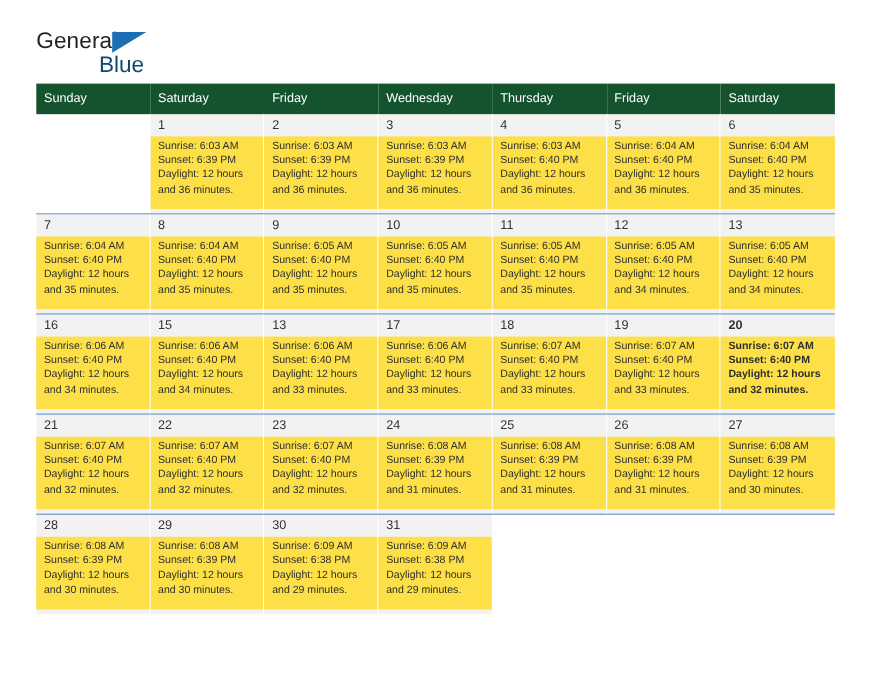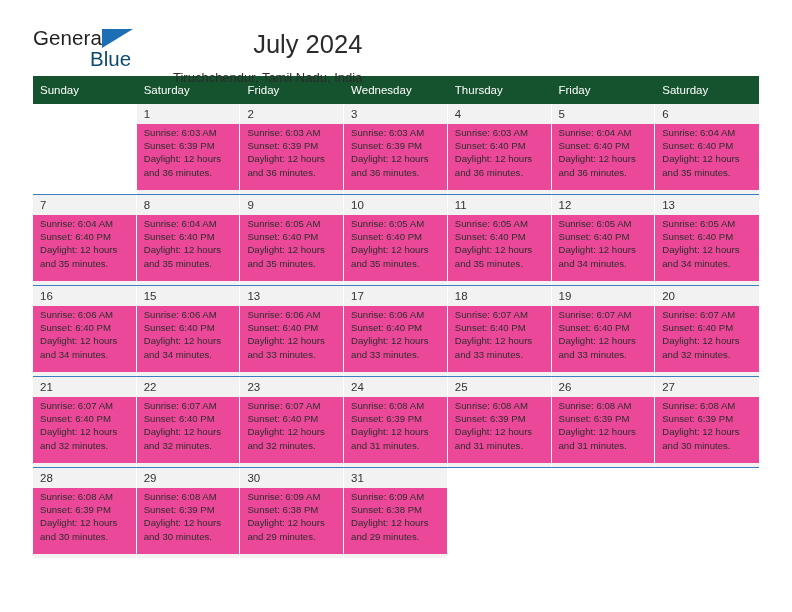--- a/index.html
+++ b/index.html
@@ -114,21 +114,21 @@
   .row-shaded .cell {
     background: #f2f2f2;
   }
   .daynum {
     font-size: 11.5px;
     color: #333333;
     line-height: 1.35;
     height: 17px;
   }
   .cell-body {
-    background: #ec4899;
+    background: #fde047;
     margin: 0 -6px 0 -7px;
     padding: 2px 6px 4px 7px;
     min-height: 66px;
     box-sizing: border-box;
   }
   .info-line {
     font-size: 9.6px;
     color: #2e2e2e;
     line-height: 13.2px;
     white-space: nowrap;
@@ -147,24 +147,20 @@
 </head>
 <body>
 
 <div class="page">
 
   <div class="header">
     <div class="brand">
       <span class="brand-general">General</span>
       <span class="brand-triangle"></span>
       <span class="brand-blue">Blue</span>
-    </div>
-    <div class="title-block">
-      <h1 class="cal-title">July 2024</h1>
-      <div class="cal-subtitle">Tiruchchendur, Tamil Nadu, India</div>
     </div>
   </div>
 
   <table class="calendar">
     <thead>
       <tr>
         <th>Sunday</th>
         <th>Saturday</th>
         <th>Friday</th>
         <th>Wednesday</th>
@@ -391,21 +387,21 @@
               <div class="daynum">19</div>
               <div class="cell-body">
                 <div class="info-line">Sunrise: 6:07 AM</div>
                 <div class="info-line">Sunset: 6:40 PM</div>
                 <div class="info-line">Daylight: 12 hours</div>
                 <div class="info-line">and 33 minutes.</div>
               </div>
             </div>
           </td>
           <td>
-            <div class="cell" style="border-right: none;">
+            <div class="cell" style="border-right: none; font-weight: bold;">
               <div class="daynum">20</div>
               <div class="cell-body">
                 <div class="info-line">Sunrise: 6:07 AM</div>
                 <div class="info-line">Sunset: 6:40 PM</div>
                 <div class="info-line">Daylight: 12 hours</div>
                 <div class="info-line">and 32 minutes.</div>
               </div>
             </div>
           </td>
         </tr>

